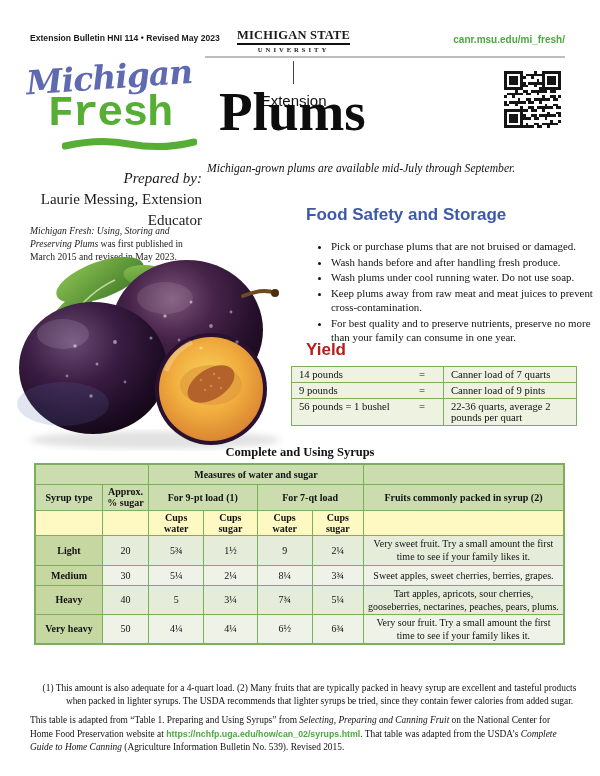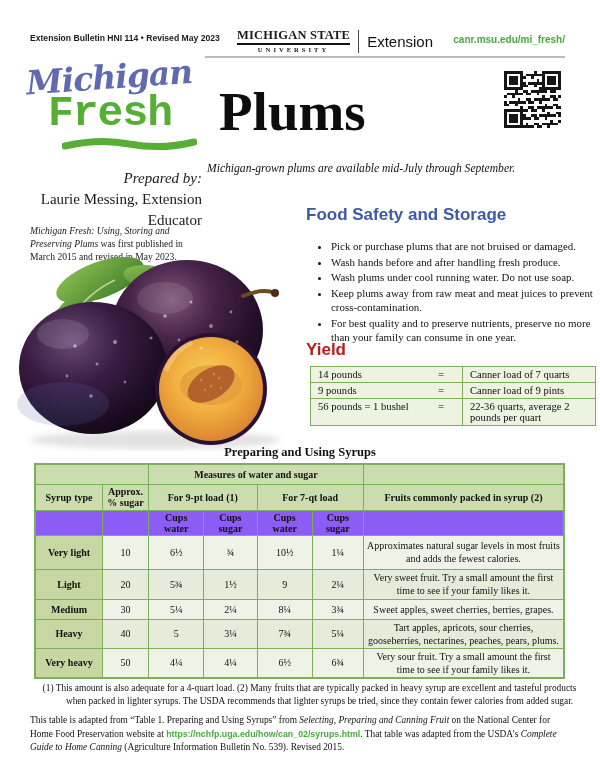--- a/index.html
+++ b/index.html
@@ -3,21 +3,21 @@
 <meta charset="utf-8">
 <title>Michigan Fresh — Plums</title>
 <style>
   html,body{margin:0;padding:0;background:#888;}
   .page{position:relative;width:600px;height:776px;background:#ffffff;margin:0 auto;
         font-family:"Liberation Serif",serif;color:#1a1a1a;overflow:hidden;}
 
   
   .bulletin{position:absolute;left:30px;top:33px;font-family:"Liberation Sans",sans-serif;
             font-size:8.6px;font-weight:bold;color:#1a1a1a;}
-  .wordmark{position:absolute;left:237px;top:29px;display:flex;align-items:center;gap:8px;}
+  .wordmark{position:absolute;left:237px;top:29px;display:flex;align-items:center;gap:8px;flex-direction:column;}
   .msu-left{text-align:center;}
   .msu-line1{font-family:"Liberation Serif",serif;font-weight:bold;font-size:12.5px;
              letter-spacing:.2px;border-bottom:2px solid #111;padding-bottom:1px;line-height:1;}
   .msu-line2{font-family:"Liberation Serif",serif;font-weight:bold;font-size:6.6px;
              letter-spacing:3px;margin-top:2px;line-height:1;}
   .msu-div{width:1px;height:23px;background:#444;}
   .msu-ext{font-family:"Liberation Sans",sans-serif;font-size:15px;color:#111;}
   .site-link{position:absolute;right:35px;top:34px;font-family:"Liberation Sans",sans-serif;
              font-weight:bold;font-size:10px;color:#4ba93f;text-decoration:none;}
   .head-rule{position:absolute;left:205px;width:360px;top:56px;height:2px;background:#bdbdbd;}
@@ -49,37 +49,37 @@
 
   .plum-photo{position:absolute;left:5px;top:246px;}
 
   
   .fs-heading{position:absolute;left:306px;top:205px;font-family:"Liberation Sans",sans-serif;
               font-weight:bold;font-size:17px;color:#3c5aa8;}
   .fs-list{position:absolute;left:306px;top:231px;width:264px;margin:8px;padding:0 0 0 17px;}
   .fs-list li{font-size:10.9px;line-height:1.33;margin-bottom:1px;color:#111;}
   .yield-heading{position:absolute;left:306px;top:340px;font-family:"Liberation Sans",sans-serif;
                  font-weight:bold;font-size:17px;color:#b91c1c;}
-  .yield-table{position:absolute;left:310px;top:366px;border-collapse:collapse;}
+  .yield-table{position:absolute;left:291px;top:366px;border-collapse:collapse;}
   .yield-table td{border:1.6px solid #7dae5c;background:#edf2e1;font-size:10.6px;
                   padding:2px 7px;vertical-align:top;color:#111;}
   .yield-table td.c1{width:95px;border-right:none;}
   .yield-table td.c2{width:28px;border-left:none;border-right:1.6px solid #7dae5c;text-align:center;}
   .yield-table td.c3{width:118px;}
 
   
   .syr-title{position:absolute;left:0;right:0;top:445px;text-align:center;
              font-family:"Liberation Serif",serif;font-weight:bold;font-size:12.5px;color:#111;}
   .syrup-table{position:absolute;left:34px;top:463px;width:531px;border-collapse:collapse;
                table-layout:fixed;font-family:"Liberation Serif",serif;}
   .syrup-table th,.syrup-table td{border:1px solid #7dae5c;text-align:center;vertical-align:middle;
                padding:1px 3px;font-size:10px;color:#111;}
   .syrup-table{border:2px solid #7dae5c;}
   .hgreen{background:#cbdcae;}
-  .hlight{background:#8b5cf6;}
+  .hlight{background:#fef9c3;}
   .rowlabel{background:#c6d7a2;font-weight:bold;}
   .b-odd{background:#eff3e7;}
   .b-even{background:#e5edda;}
   .fruits-cell{font-size:9.9px;line-height:1.3;padding:2px 4px;}
   .col-type{width:66px;}.col-sugar{width:45px;}.col-w9{width:54px;}.col-s9{width:52px;}
   .col-w7{width:54px;}.col-s7{width:50px;}.col-fruits{width:196px;}
 
   
   .footnote{position:absolute;left:34px;top:682px;width:531px;font-size:9.4px;line-height:1.4;
             padding-left:20px;text-indent:-20px;color:#111;text-align:center;}
@@ -670,21 +670,21 @@
       <td class="c3">Canner load of 9 pints</td>
     </tr>
     <tr>
       <td class="c1">56 pounds = 1 bushel</td>
       <td class="c2">=</td>
       <td class="c3">22-36 quarts, average 2 pounds per quart</td>
     </tr>
   </tbody>
     </table>
 
-  <div class="syr-title">Preparing and Using Syrups</div>
+  <div class="syr-title">Complete and Using Syrups</div>
   <table class="syrup-table">
     <colgroup>
       <col class="col-type">
         <col class="col-sugar">
         <col class="col-w9">
         <col class="col-s9">
       <col class="col-w7">
         <col class="col-s7">
         <col class="col-fruits">
     </colgroup>
@@ -703,29 +703,20 @@
     </tr>
     <tr style="height:15px">
       <th class="hlight"></th>
       <th class="hlight"></th>
       <th class="hlight">Cups water</th>
       <th class="hlight">Cups sugar</th>
       <th class="hlight">Cups water</th>
       <th class="hlight">Cups sugar</th>
       <th class="hlight"></th>
     </tr>
-    <tr style="height:34px">
-      <td class="rowlabel">Very light</td>
-      <td class="b-odd">10</td>
-      <td class="b-odd">6½</td>
-      <td class="b-odd">¾</td>
-      <td class="b-odd">10½</td>
-      <td class="b-odd">1¼</td>
-      <td class="b-odd fruits-cell">Approximates natural sugar levels in most fruits and adds the fewest calories.</td>
-    </tr>
     <tr style="height:30px">
       <td class="rowlabel">Light</td>
       <td class="b-even">20</td>
       <td class="b-even">5¾</td>
       <td class="b-even">1½</td>
       <td class="b-even">9</td>
       <td class="b-even">2¼</td>
       <td class="b-even fruits-cell">Very sweet fruit. Try a small amount the first time to see if your family likes it.</td>
     </tr>
     <tr style="height:20px">

